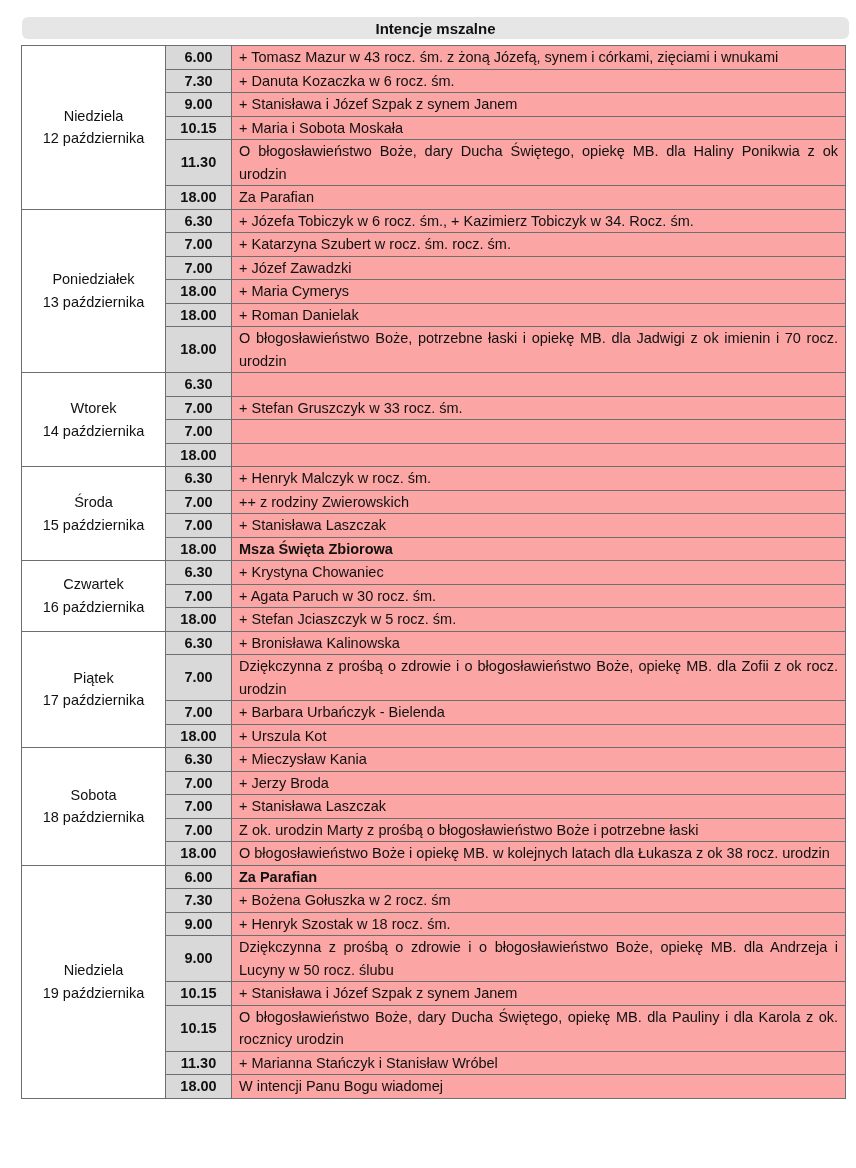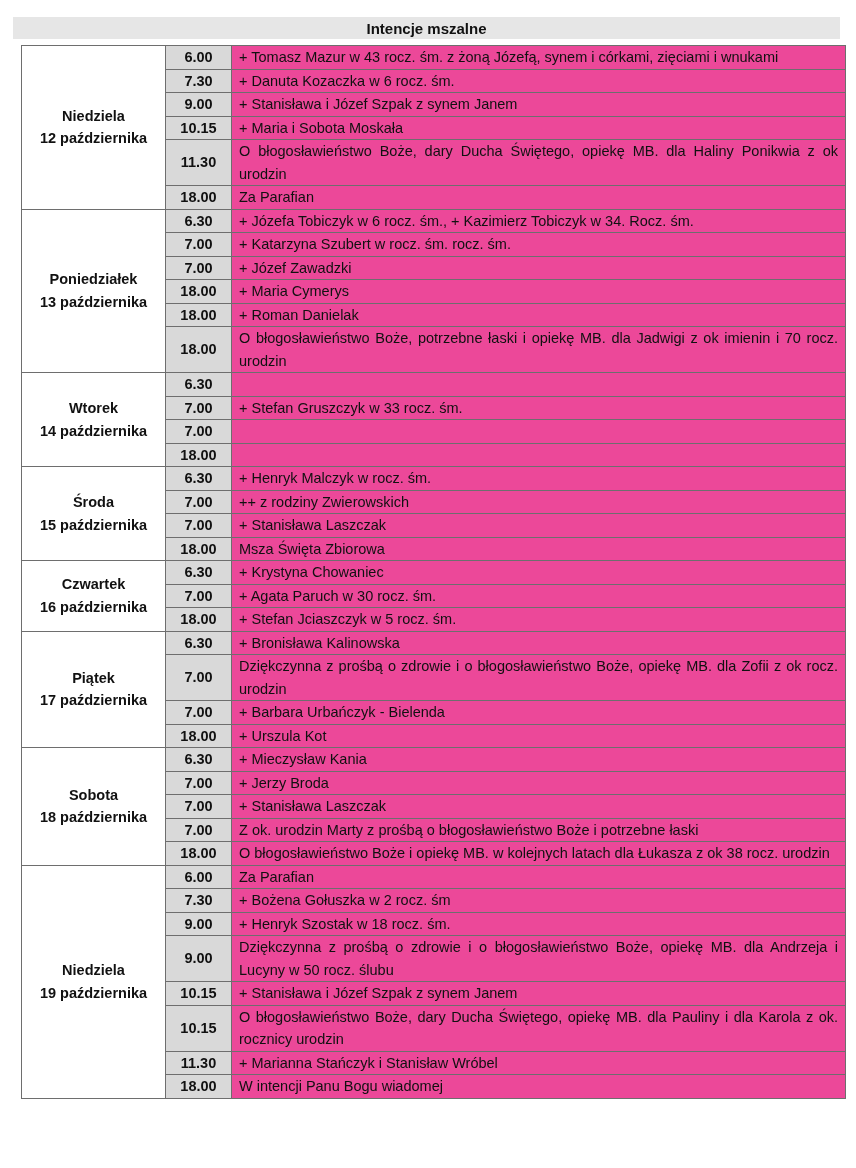--- a/index.html
+++ b/index.html
@@ -1,23 +1,23 @@
 <!DOCTYPE html>
 <html><head>
 <meta charset="utf-8">
 <style>
   html, body { margin:0; padding:0; background:#ffffff; }
   body { width:856px; height:1168px; position:relative; font-family:"Liberation Sans", "DejaVu Sans", sans-serif; color:#111; overflow:hidden; }
-  .title-bar { position:absolute; left:13px; top:17px; width:827px; height:22px; background:#e6e6e6; display:flex; align-items:center; justify-content:center; font-weight:bold; font-size:15px; }
+  .title-bar { position:absolute; left:22px; top:17px; width:827px; height:22px; background:#e6e6e6; display:flex; align-items:center; justify-content:center; font-weight:bold; font-size:15px;border-radius:6px; }
   table.intentions { position:absolute; left:21px; top:45px; width:824px; border-collapse:collapse; table-layout:fixed; font-size:14.5px; }
   table.intentions td { border:1px solid #6e6e6e; padding:0 7px; line-height:22.5px; vertical-align:middle; }
-  td.day { width:130px; text-align:center; font-weight:bold; background:#fff; }
+  td.day { width:130px; text-align:center; font-weight:normal; background:#fff; }
   td.time { width:52px; text-align:center; font-weight:bold; background:#d9d9d9; padding:0 6px;margin-left:44px; }
-  td.intent { background:#ec4899; text-align:justify; }
-  td.intent.bold { font-weight:normal; }
+  td.intent { background:#fca5a5; text-align:justify; }
+  td.intent.bold { font-weight:bold; }
   .day-name, .day-date { display:block; }
 </style>
 </head>
 <body>
 
 <div class="title-bar">Intencje mszalne</div>
 
 <table class="intentions">
   <colgroup>
     <col style="width:144px">

